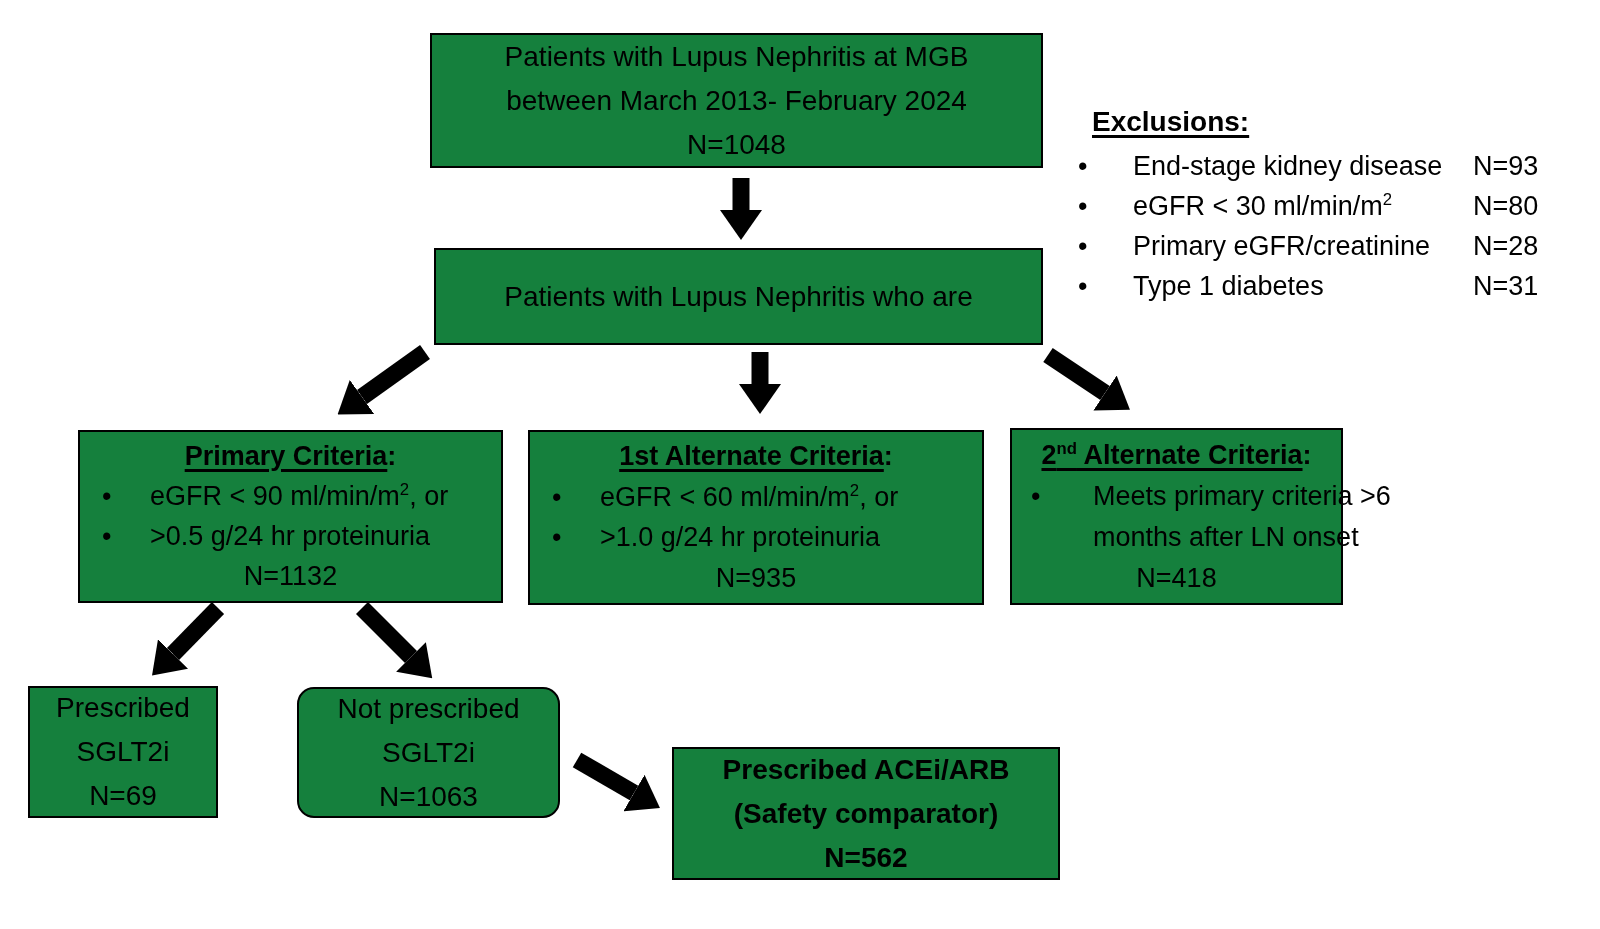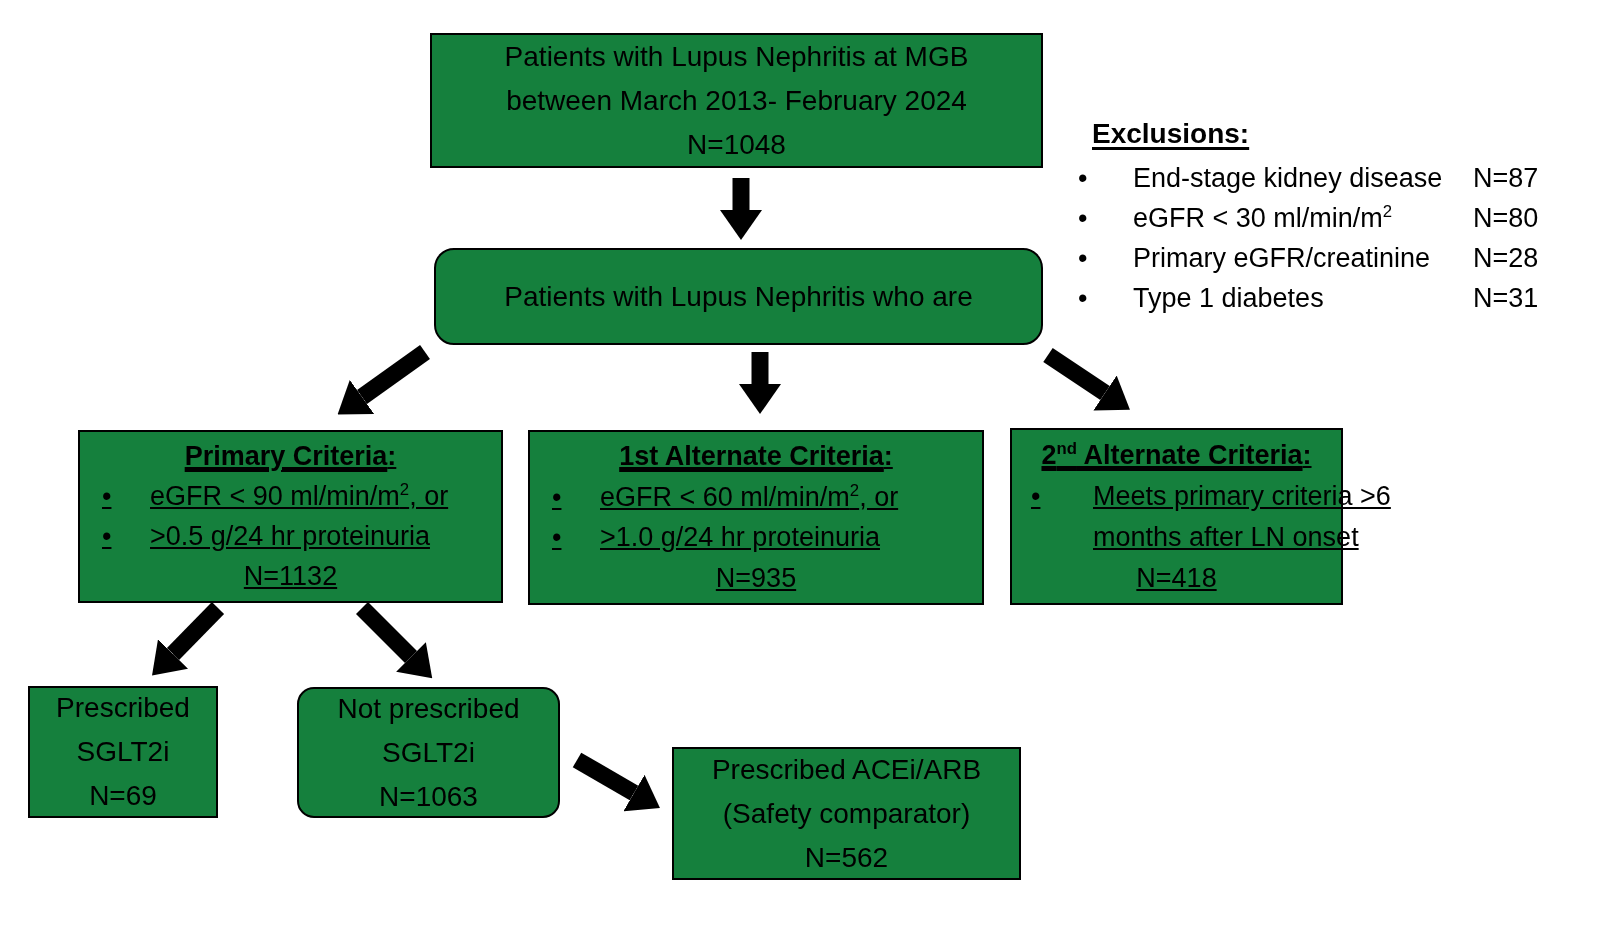--- a/index.html
+++ b/index.html
@@ -8,40 +8,40 @@
     font-family:"Liberation Sans","DejaVu Sans",sans-serif;color:#000000;
     overflow:hidden;
   }
   .flowbox{
     position:absolute;box-sizing:border-box;border:2.5px solid #000000;
     background:#15803d;display:flex;flex-direction:column;justify-content:center;
     z-index:2;
   }
   .box-line{line-height:44px;text-align:center;white-space:nowrap;}
   #source-box{left:430px;top:33px;width:613px;height:135px;font-size:28px;}
-  #eligible-box{left:434px;top:248px;width:609px;height:97px;font-size:28px;border-radius:20px;}
+  #eligible-box{left:434px;top:248px;width:609px;height:97px;font-size:28px;}
   .criteria-box{font-size:27px;padding:4px 6px;}
   #primary-box{left:78px;top:430px;width:425px;height:173px;}
   #alt1-box{left:528px;top:430px;width:456px;height:175px;}
   #alt2-box{left:1010px;top:428px;width:333px;height:177px;}
   #prescribed-box{left:28px;top:686px;width:190px;height:132px;font-size:28px;}
   #not-prescribed-box{left:297px;top:687px;width:263px;height:131px;font-size:28px;border-radius:17px;}
-  #acei-box{left:672px;top:747px;width:349px;height:133px;font-size:28px;}
-  .crit-line{height:41px;display:flex;align-items:center;white-space:nowrap;text-decoration:underline;}
+  #acei-box{left:672px;top:747px;width:388px;height:133px;font-size:28px;font-weight:bold;}
+  .crit-line{height:41px;display:flex;align-items:center;white-space:nowrap;}
   .crit-heading{justify-content:center;font-weight:bold;}
   .crit-heading .u{text-decoration:underline;text-decoration-thickness:2.5px;text-underline-offset:4px;}
   .crit-n{justify-content:center;}
   .bullet-row{padding-left:16px;}
   .bullet-marker{width:48px;flex:none;}
   #alt2-box .bullet-row{padding-left:13px;}
   #alt2-box .bullet-marker{width:62px;}
   #alt2-box .cont-line{padding-left:75px;}
   sup{font-size:0.62em;line-height:0;}
   
-  #exclusions{position:absolute;left:1072px;top:118px;width:492px;z-index:2;}
+  #exclusions{position:absolute;left:1072px;top:106px;width:492px;z-index:2;}
   .excl-heading{
     margin-left:20px;font-size:28px;font-weight:bold;
     text-decoration:underline;text-decoration-thickness:3px;text-underline-offset:4px;
     margin-bottom:8px;white-space:nowrap;
   }
   .excl-row{display:flex;align-items:center;height:40px;font-size:27px;white-space:nowrap;}
   .excl-bullet{width:55px;flex:none;padding-left:6px;}
   .excl-label{width:340px;flex:none;}
   .excl-n{flex:none;}
   
@@ -72,21 +72,21 @@
     <div class="box-line">Patients with Lupus Nephritis at MGB</div>
     <div class="box-line">between March 2013- February 2024</div>
     <div class="box-line">N=1048</div>
   </div>
 
   <div id="exclusions">
     <div class="excl-heading">Exclusions:</div>
     <div class="excl-row">
       <span class="excl-bullet">•</span>
       <span class="excl-label">End-stage kidney disease</span>
-      <span class="excl-n">N=87</span>
+      <span class="excl-n">N=93</span>
     </div>
     <div class="excl-row">
       <span class="excl-bullet">•</span>
       <span class="excl-label"><span>eGFR &lt; 30 ml/min/m</span><sup>2</sup></span>
       <span class="excl-n">N=80</span>
     </div>
     <div class="excl-row">
       <span class="excl-bullet">•</span>
       <span class="excl-label">Primary eGFR/creatinine</span>
       <span class="excl-n">N=28</span>

